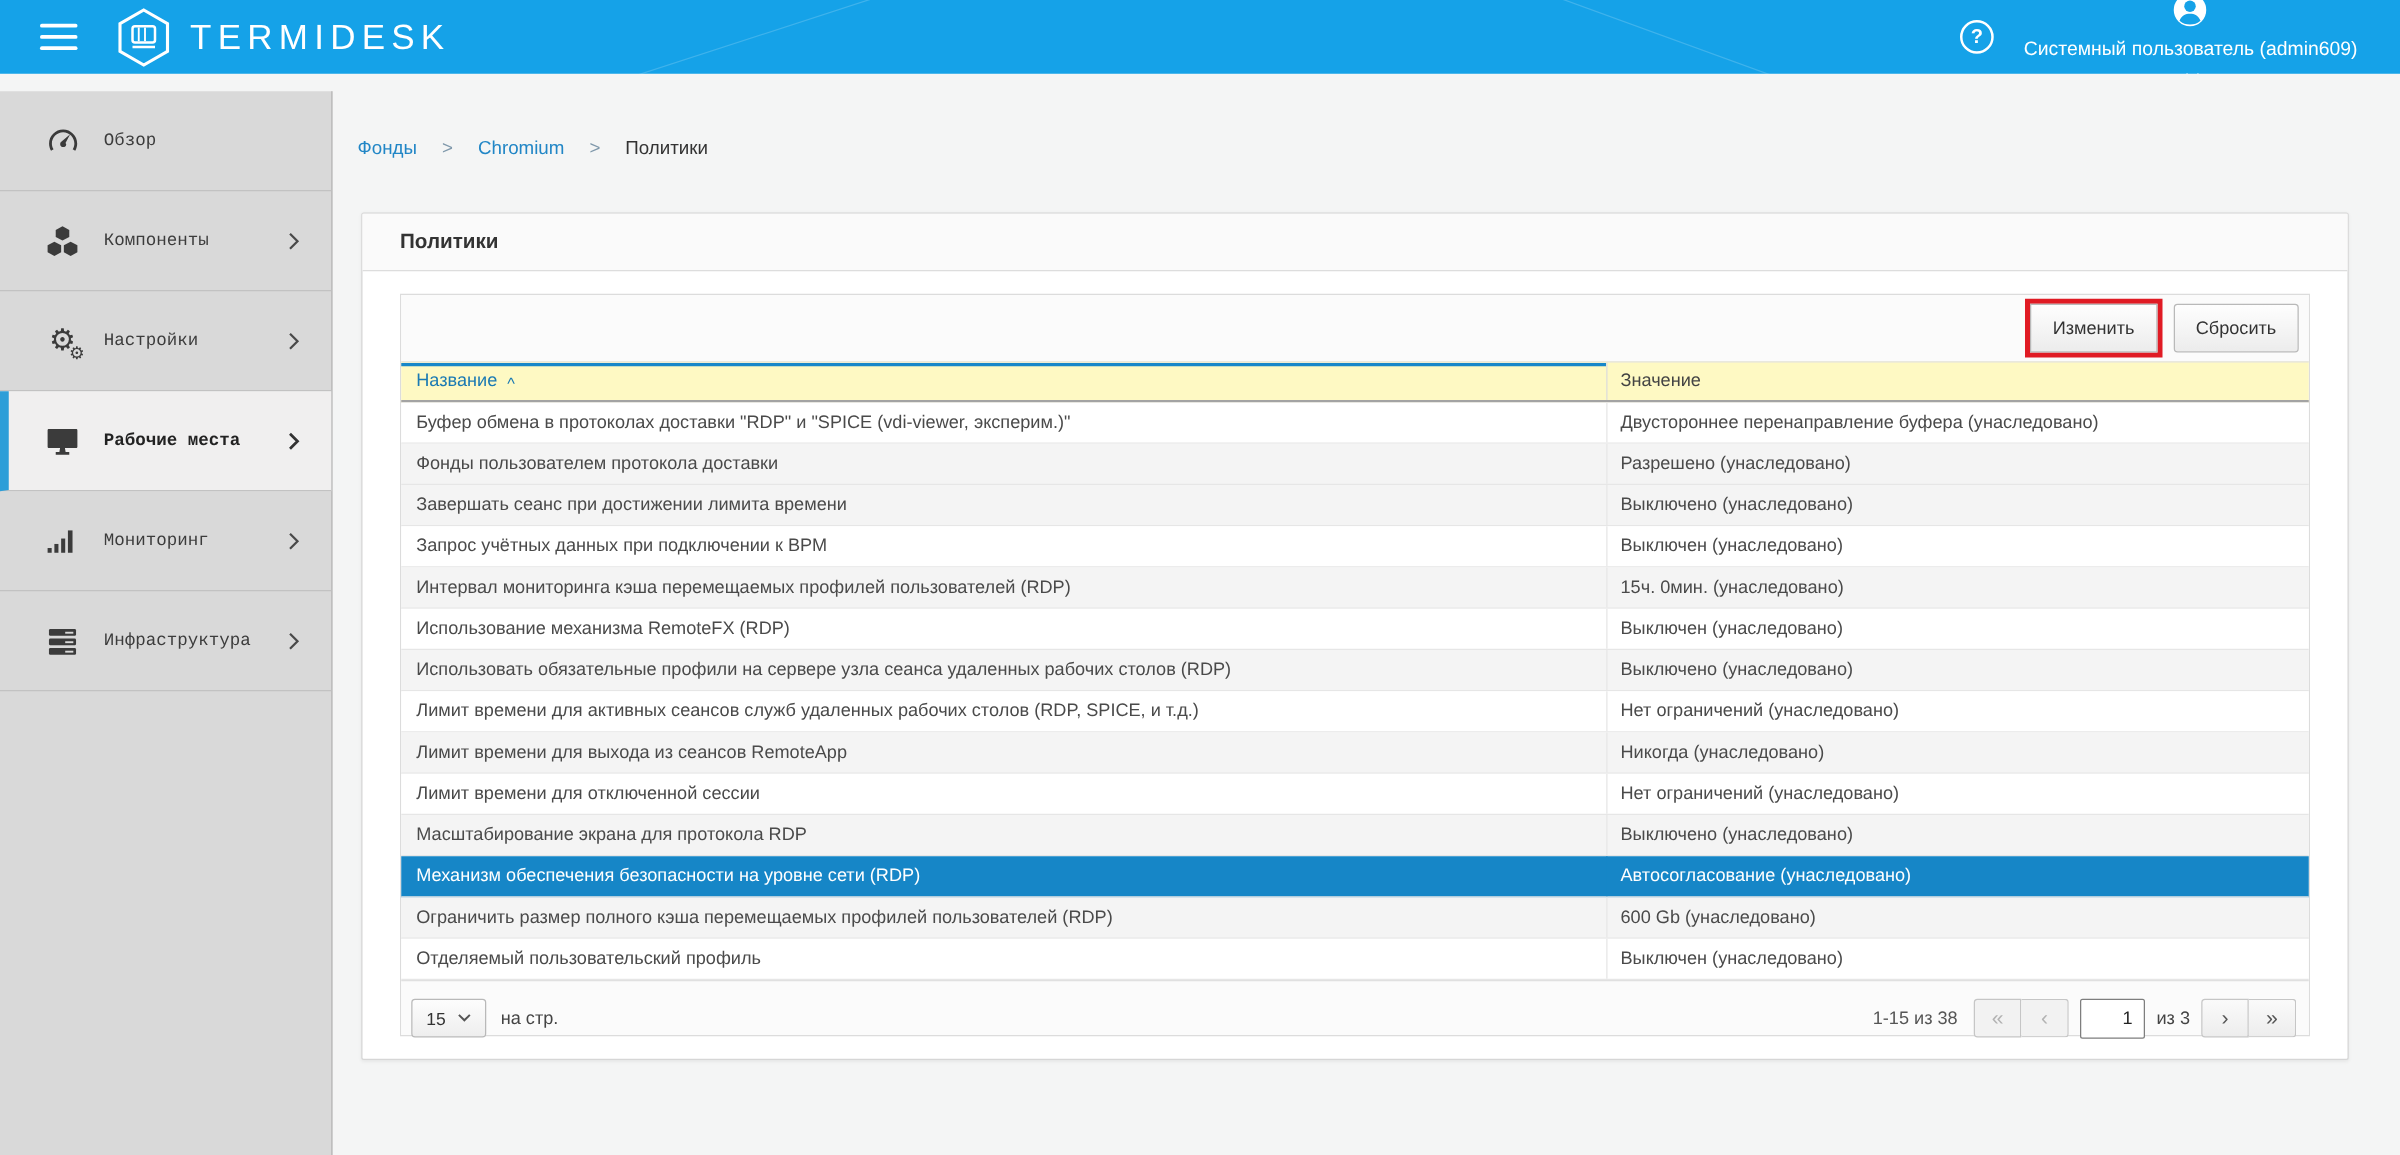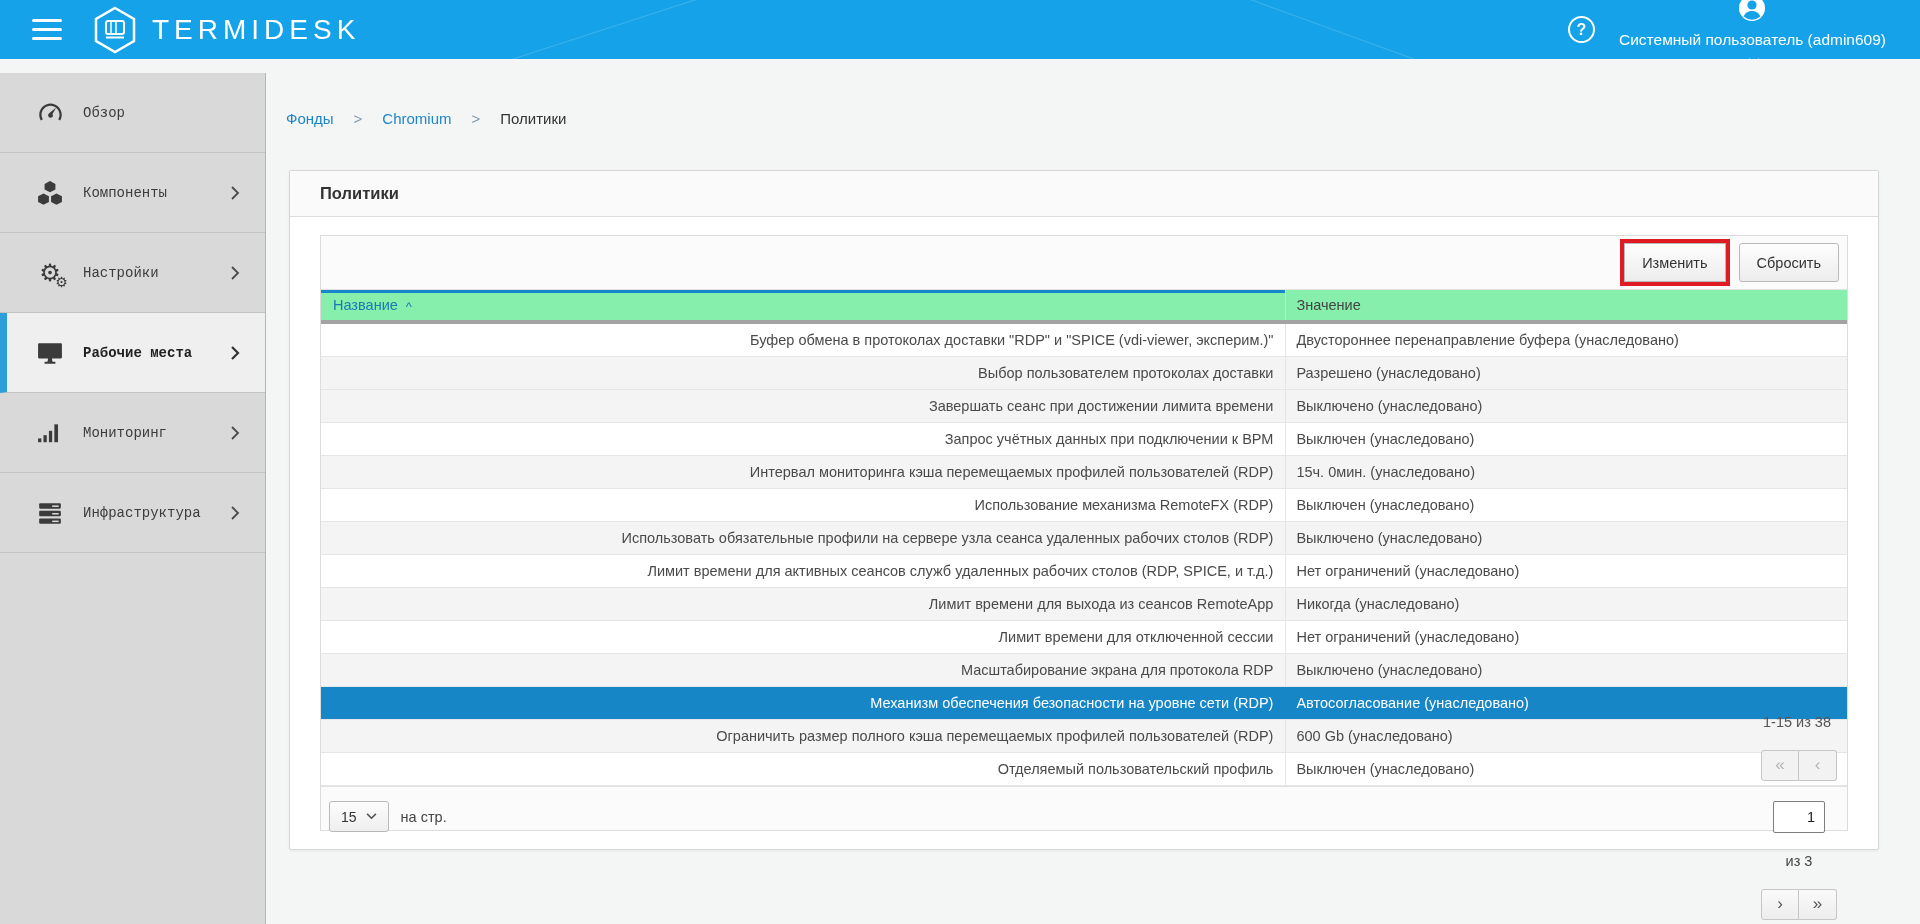--- a/index.html
+++ b/index.html
@@ -77,48 +77,48 @@
   .toolbar { height:53px; display:flex; align-items:center; justify-content:flex-end; padding:0 8px; background:#fbfbfb; }
   .btn {
     height:39px; padding:0 17px; font-size:14.5px; color:#333;
     background:linear-gradient(#fefefe,#ececec); border:1px solid #b9b9b9; border-radius:3px;
     cursor:pointer; font-family:inherit; white-space:nowrap;
   }
   .highlight-box { border:4px solid #e01b24; display:inline-block; margin-right:9px; line-height:0; }
   .highlight-box .btn { border-radius:0; }
 
   
-  .thead { display:flex; background:#86efac; border-bottom:4px solid #a3a3a3; border-top:1px solid #e2e2e2; font-size:14.5px;justify-content:space-between; }
+  .thead { display:flex; background:#fef9c3; border-bottom:2px solid #a3a3a3; border-top:1px solid #e2e2e2; font-size:14.5px;justify-content:space-between; }
   .th-name {
     width:63.2%; padding:7px 12px; color:#1b7ab3; cursor:pointer;
     box-shadow:inset 0 3px 0 #1787c9; display:flex; align-items:center; gap:8px;
   }
   .sort-caret { font-size:13px; position:relative; top:1px; }
   .th-value { flex:1; padding:7px 10px; border-left:1px solid #dcdcdc; color:#444; cursor:pointer; }
   .trow {
     display:flex; border-bottom:1px solid #e6e6e6; background:#fff;
     font-size:14.5px; color:#4a4a4a; cursor:pointer;
   }
   .trow.stripe { background:#f4f4f4; }
   .trow.selected { background:#1686c7; color:#fff; }
   .trow.selected .cell-value { border-left-color:#1686c7; }
-  .cell-name { width:63.2%; padding:6px 12px; line-height:20px;text-align:right; }
+  .cell-name { width:63.2%; padding:6px 12px; line-height:20px; }
   .cell-value { flex:1; padding:6px 10px; border-left:1px solid #e6e6e6; line-height:20px; }
 
   
   .pager {
     height:44px; display:flex; align-items:center; gap:12px;
     padding:16px 10px 0 8px; background:#fbfbfb; border-top:1px solid #e0e0e0; font-size:14.5px; color:#444;
   }
   .page-size {
     display:flex; align-items:center; gap:9px; height:31px; padding:0 11px;
     background:linear-gradient(#fdfdfd,#eee); border:1px solid #b9b9b9; border-radius:3px;
     font-size:14px; color:#333; cursor:pointer;
   }
-  .pager-right { margin-left:auto; display:flex; align-items:center; gap:20px;flex-direction:column; }
+  .pager-right { margin-left:auto; display:flex; align-items:center; gap:9px; }
   .range-label { color:#555; margin-right:4px; }
   .nav-group { display:flex; }
   .nav-btn {
     width:38px; height:31px; display:flex; align-items:center; justify-content:center;
     font-size:17px; border:1px solid #c6c6c6; background:linear-gradient(#fafafa,#ededed);
     color:#555; cursor:pointer;
   }
   .nav-btn + .nav-btn { border-left:none; }
   .nav-group .nav-btn:first-child { border-radius:3px 0 0 3px; }
   .nav-group .nav-btn:last-child  { border-radius:0 3px 3px 0; }
@@ -274,21 +274,21 @@
           <div class="th-value">Значение</div>
         </div>
 
         <div id="tbody">
   <div class="trow">
     <div class="cell-name">Буфер обмена в протоколах доставки "RDP" и "SPICE (vdi-viewer, эксперим.)"</div>
     <div class="cell-value">Двустороннее перенаправление буфера (унаследовано)</div>
   </div>
 
   <div class="trow stripe">
-    <div class="cell-name">Выбор пользователем протоколах доставки</div>
+    <div class="cell-name">Фонды пользователем протокола доставки</div>
     <div class="cell-value">Разрешено (унаследовано)</div>
   </div>
 
 
   <div class="trow stripe">
     <div class="cell-name">Завершать сеанс при достижении лимита времени</div>
     <div class="cell-value">Выключено (унаследовано)</div>
   </div>
 
   <div class="trow">

